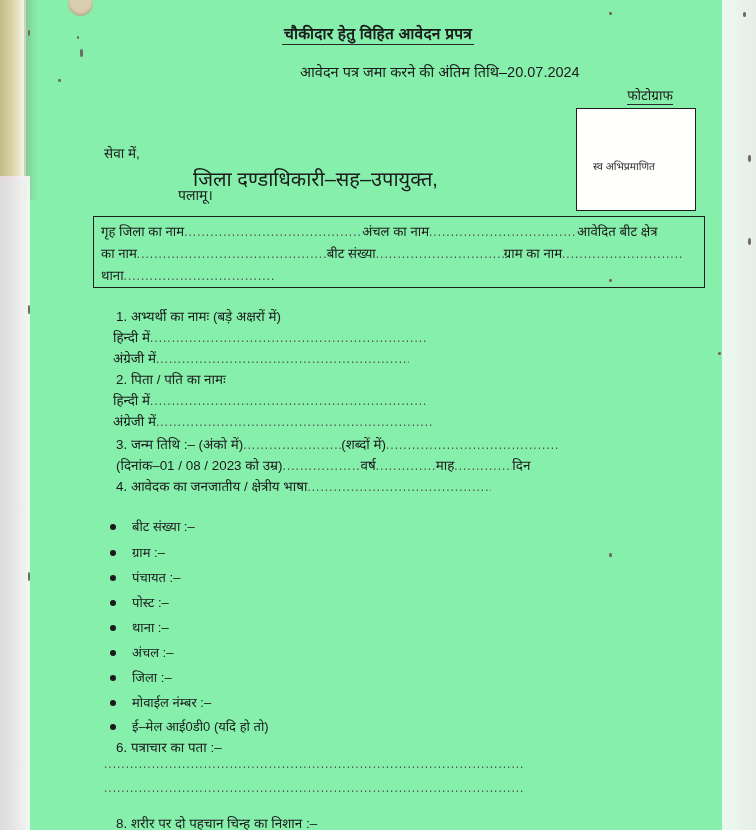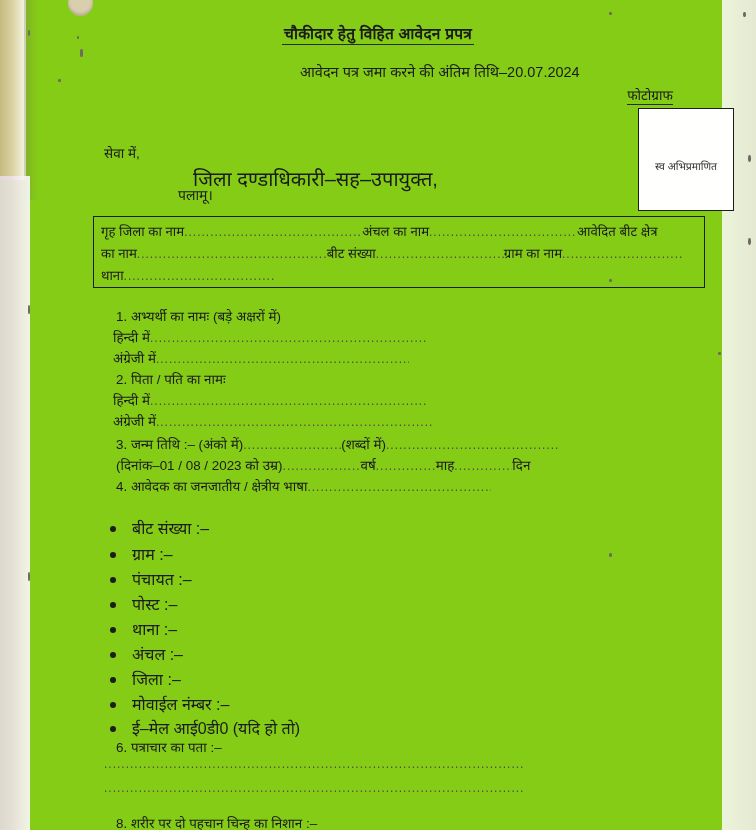--- a/index.html
+++ b/index.html
@@ -5,21 +5,21 @@
   html, body {
     margin: 0;
     padding: 0;
     background: #ffffff;
   }
   #page {
     position: relative;
     width: 756px;
     height: 830px;
     overflow: hidden;
-    background: #84cc16;
+    background: #86efac;
     font-family: "Liberation Sans", "DejaVu Sans", sans-serif;
     color: #1b1b1b;
   }
 
   
   .scan-edge-left {
     position: absolute;
     left: 0; top: 0;
     width: 26px; height: 180px;
     background: linear-gradient(to right, #c9b887 0%, #ded0a6 45%, #efe8cf 75%, #fbfaf4 100%);
@@ -80,24 +80,25 @@
     position: absolute;
     left: 560px; top: 86px;
     width: 180px;
     text-align: center;
     font-size: 13.5px;
   }
   .photo-caption span { border-bottom: 1.2px solid #2a2a2a; padding-bottom: 1px; }
 
   .photo-box {
     position: absolute;
-    left: 638px; top: 108px;
+    left: 576px; top: 108px;
     width: 94px; height: 101px;
     border: 1.6px solid #1d1d1d;
     background: #fffffe;
+    padding-left: 24px;
   }
   .photo-box-text {
     position: absolute;
     left: 0; top: 50px;
     width: 94px;
     text-align: center;
     font-size: 10.5px;
     color: #303030;
   }
 
@@ -150,21 +151,21 @@
   .sub-line {
     position: absolute;
     left: 113px;
     font-size: 13.4px;
     line-height: 20px;
     white-space: nowrap;
   }
   .bullet-row {
     position: absolute;
     left: 110px;
-    font-size: 16px;
+    font-size: 13px;
     white-space: nowrap;
   }
   .bullet-dot {
     display: inline-block;
     width: 6px; height: 6px;
     border-radius: 50%;
     background: #1b1b1b;
     vertical-align: middle;
     margin-right: 16px;
     margin-bottom: 2px;

